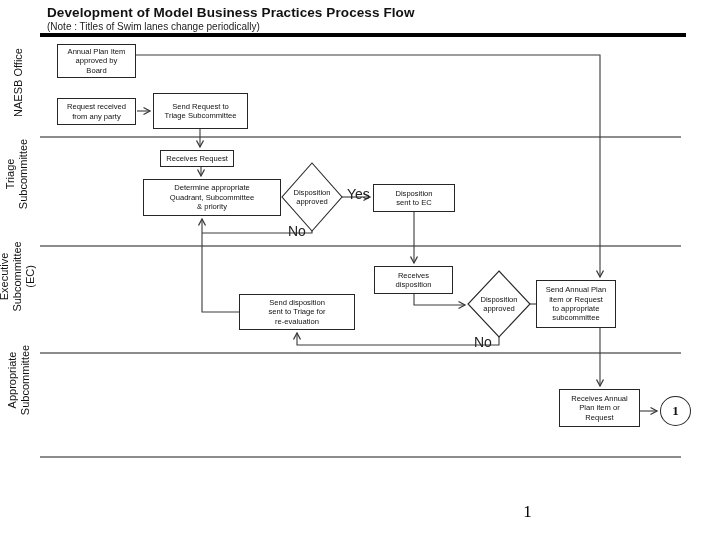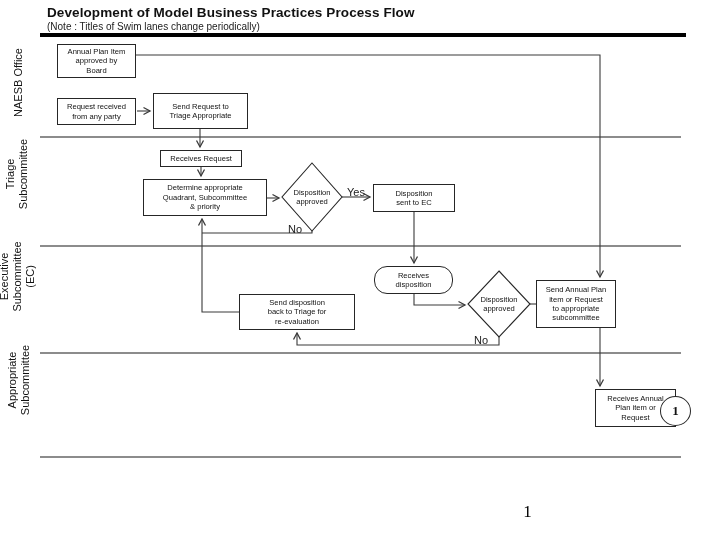--- a/index.html
+++ b/index.html
@@ -22,21 +22,21 @@
   
   .node{
     box-sizing:border-box;border:1px solid #262626;background:#fff;
     display:flex;align-items:center;justify-content:center;text-align:center;
     font-size:7.6px;line-height:1.25;white-space:pre-line;color:#111;z-index:3;
   }
   .dlabel{
     display:flex;align-items:center;justify-content:center;text-align:center;
     font-size:7.6px;line-height:1.25;white-space:pre-line;z-index:3;
   }
-  .edge-label{font-size:11px;color:#222;z-index:3;}
+  .edge-label{font-size:14px;color:#222;z-index:3;}
   .connector-circle{
     box-sizing:border-box;width:31px;height:30px;border:1px solid #262626;border-radius:50%;
     background:#fff;display:flex;align-items:center;justify-content:center;
     font-family:"Liberation Serif",serif;font-size:13px;font-weight:bold;z-index:3;
   }
   .page-number{
     left:500px;top:502px;width:55px;text-align:center;
     font-family:"Liberation Serif",serif;font-size:17px;color:#000;
   }
   svg.wires{position:absolute;left:0;top:0;z-index:2;}
@@ -91,48 +91,48 @@
       <polygon points="499,271 530,304 499,337 468,304"></polygon>
     </g>
   </svg>
 
   <div class="abs node" style="left:57px;top:44px;width:79px;height:34px;">Annual Plan Item
 approved by
 Board</div>
   <div class="abs node" style="left:57px;top:98px;width:79px;height:27px;">Request received
 from any party</div>
   <div class="abs node" style="left:153px;top:93px;width:95px;height:36px;">Send Request to
-Triage Appropriate</div>
+Triage Subcommittee</div>
 
-  <div class="abs node" style="left:160px;top:150px;width:82px;height:17px;">Receives Request</div>
-  <div class="abs node" style="left:143px;top:179px;width:124px;height:37px;">Determine appropriate
+  <div class="abs node" style="left:160px;top:150px;width:74px;height:17px;">Receives Request</div>
+  <div class="abs node" style="left:143px;top:179px;width:138px;height:37px;">Determine appropriate
 Quadrant, Subcommittee
 &amp; priority</div>
   <div class="abs dlabel" style="left:272px;top:187px;width:80px;height:20px;">Disposition
 approved</div>
   <div class="abs edge-label" style="left:347px;top:186px;">Yes</div>
   <div class="abs edge-label" style="left:288px;top:223px;">No</div>
   <div class="abs node" style="left:373px;top:184px;width:82px;height:28px;">Disposition
 sent to EC</div>
 
-  <div class="abs node" style="left:374px;top:266px;width:79px;height:28px;border-radius:13px;">Receives
+  <div class="abs node" style="left:374px;top:266px;width:79px;height:28px;">Receives
 disposition</div>
   <div class="abs node" style="left:239px;top:294px;width:116px;height:36px;">Send disposition
-back to Triage for
+sent to Triage for
 re-evaluation</div>
   <div class="abs dlabel" style="left:459px;top:294px;width:80px;height:20px;">Disposition
 approved</div>
   <div class="abs edge-label" style="left:537px;top:289px;">Yes</div>
   <div class="abs edge-label" style="left:474px;top:334px;">No</div>
   <div class="abs node" style="left:536px;top:280px;width:80px;height:48px;">Send Annual Plan
 item or Request
 to appropriate
 subcommittee</div>
 
-  <div class="abs node" style="left:559px;top:389px;width:81px;height:38px;margin-left:36px;">Receives Annual
+  <div class="abs node" style="left:559px;top:389px;width:81px;height:38px;">Receives Annual
 Plan item or
 Request</div>
   <div class="abs connector-circle" style="left:660px;top:396px;">
     <span>1</span>
   </div>
 
   <div class="abs page-number">1</div>
 
 </div>
 

